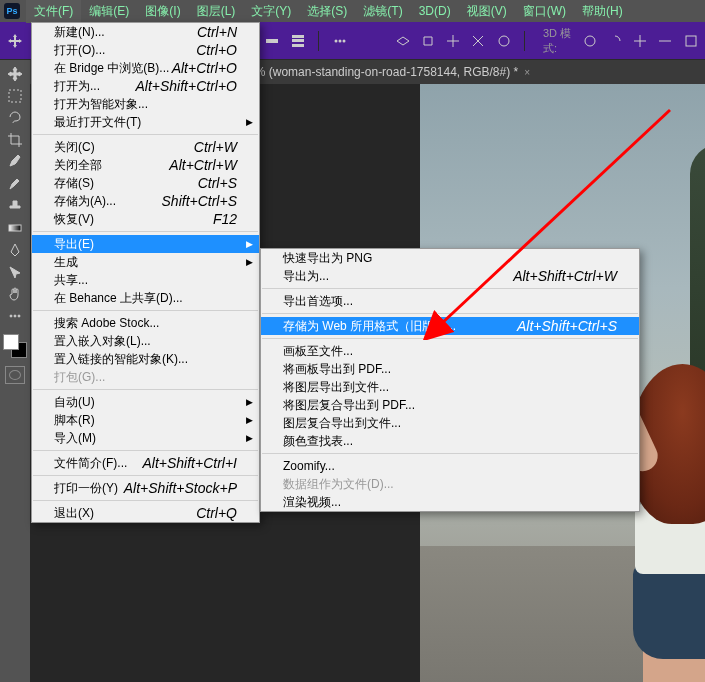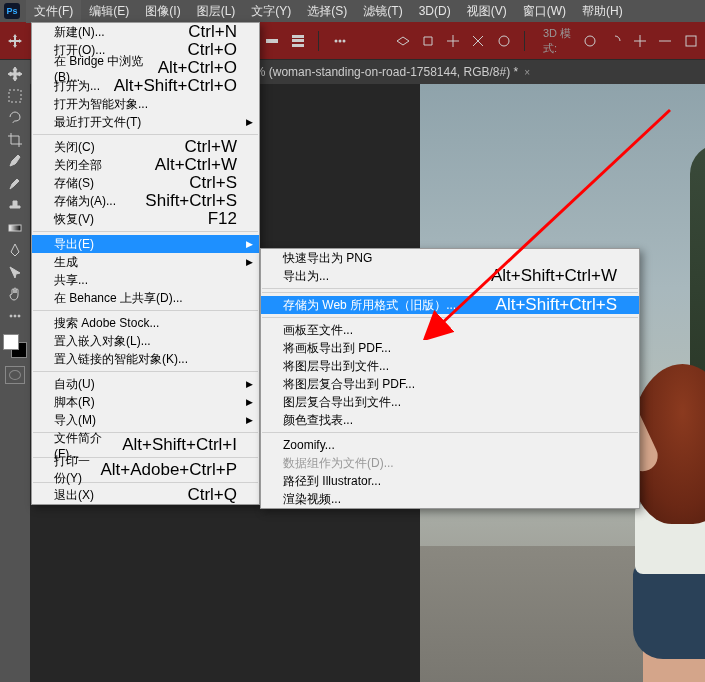--- a/index.html
+++ b/index.html
@@ -1,21 +1,21 @@
 <!DOCTYPE html>
 <html><head>
 <meta charset="utf-8">
 <style>
 * { margin: 0; padding: 0; box-sizing: border-box; font-family: "Microsoft YaHei", sans-serif; font-size: 12px; }
 body { background: #535353; width: 705px; height: 682px; overflow: hidden; position: relative; }
 .menubar { background: #535353; display: flex; align-items: center; height: 22px; padding-left: 4px; }
 .app-icon { width: 16px; height: 16px; background: #0f172a; border-radius: 3px; display: flex; align-items: center; justify-content: center; color: #31a8ff; font-size: 9px; font-weight: bold; margin-right: 6px; }
-.menu-item { color: #e5e5e5; padding: 3px 8px; cursor: default; }
+.menu-item { color: #86efac; padding: 3px 8px; cursor: default; }
 .menu-item.active { background: #5a5a5a; }
-.toolbar { background: #7f1d1d; height: 38px; border-bottom: 1px solid #2a2a2a; display: flex; align-items: center; padding: 0 6px; gap: 8px; }
+.toolbar { background: #4c1d95; height: 38px; border-bottom: 1px solid #2a2a2a; display: flex; align-items: center; padding: 0 6px; gap: 8px; }
 .tool-icon { width: 24px; height: 24px; display: flex; align-items: center; justify-content: center; color: #ccc; }
 .tool-sep { width: 1px; height: 20px; background: #2a2a2a; margin: 0 4px; }
 .tool-icon svg { width: 16px; height: 16px; fill: #ccc; }
 .tool-label { color: #999; font-size: 11px; margin-left: 6px; }
 .tabs { background: #3a3a3a; height: 24px; display: flex; align-items: center; padding-left: 30px; }
 .tab { color: #ccc; font-size: 11px; padding: 4px 10px; display: flex; align-items: center; gap: 6px; }
 .tab-close { color: #999; font-size: 10px; }
 .left-tools { position: absolute; left: 0; top: 60px; width: 30px; background: #535353; display: flex; flex-direction: column; align-items: center; padding-top: 4px; gap: 2px; }
 .ltool { width: 20px; height: 20px; display: flex; align-items: center; justify-content: center; color: #ccc; }
 .ltool svg { width: 14px; height: 14px; fill: #ccc; stroke: #ccc; }
@@ -35,21 +35,21 @@
 .legs { position: absolute; top: 285px; left: 48px; width: 80px; height: 95px; background: #d4a58a; border-radius: 0 0 10px 10px; }
 .tree { position: absolute; top: 60px; right: 0; width: 45px; height: 260px; background: linear-gradient(180deg, #3a4a3a 0%, #2a3828 100%); border-radius: 30px 0 0 30px; }
 .dropdown { position: absolute; background: #f0f0f0; border: 1px solid #999; box-shadow: 3px 3px 8px rgba(0,0,0,0.4); z-index: 100; }
 .menu1 { left: 31px; top: 22px; width: 229px; }
 .menu2 { left: 260px; top: 248px; width: 380px; }
 .drow { display: flex; justify-content: space-between; align-items: center; padding: 3px 22px 3px 22px; color: #000; cursor: default; position: relative; height: 18px; }
 .drow.highlight { background: #1e90ff; color: #fff; align-items: center; }
 .drow .arrow { position: absolute; right: 6px; font-size: 9px; }
 .drow.disabled { color: #999; }
 .dsep { height: 1px; background: #d0d0d0; margin: 3px 1px; }
-.shortcut { color: #000; font-size: 17px; }
+.shortcut { color: #000; font-size: 14px; font-style: italic; }
 .drow.highlight .shortcut { color: #fff; margin-left: 24px; }
 .red-arrow { position: absolute; z-index: 200; pointer-events: none; }
 </style>
 </head>
 <body>
 
 <div class="menubar">
   <div class="app-icon">Ps</div>
   <div class="menu-item active">文件(F)</div>
   <div class="menu-item">编辑(E)</div>
@@ -349,20 +349,23 @@
     <div class="dsep"></div>
     <div class="drow">
       <span>搜索 Adobe Stock...</span>
     </div>
     <div class="drow">
       <span>置入嵌入对象(L)...</span>
     </div>
     <div class="drow">
       <span>置入链接的智能对象(K)...</span>
     </div>
+    <div class="drow disabled">
+      <span>打包(G)...</span>
+    </div>
     <div class="dsep"></div>
     <div class="drow">
       <span>自动(U)</span>
       <span class="arrow">▶</span>
     </div>
     <div class="drow">
       <span>脚本(R)</span>
       <span class="arrow">▶</span>
     </div>
     <div class="drow">
@@ -370,37 +373,40 @@
       <span class="arrow">▶</span>
     </div>
     <div class="dsep"></div>
     <div class="drow">
       <span>文件简介(F)...</span>
       <span class="shortcut">Alt+Shift+Ctrl+I</span>
     </div>
     <div class="dsep"></div>
     <div class="drow">
       <span>打印一份(Y)</span>
-      <span class="shortcut">Alt+Adobe+Ctrl+P</span>
+      <span class="shortcut">Alt+Shift+Stock+P</span>
     </div>
     <div class="dsep"></div>
     <div class="drow">
       <span>退出(X)</span>
       <span class="shortcut">Ctrl+Q</span>
     </div>
   </div>
 <div class="dropdown menu2" id="menu2">
     <div class="drow">
       <span>快速导出为 PNG</span>
     </div>
     <div class="drow">
       <span>导出为...</span>
       <span class="shortcut">Alt+Shift+Ctrl+W</span>
     </div>
     <div class="dsep"></div>
+    <div class="drow">
+      <span>导出首选项...</span>
+    </div>
     <div class="dsep"></div>
     <div class="drow highlight">
       <span>存储为 Web 所用格式（旧版）...</span>
       <span class="shortcut">Alt+Shift+Ctrl+S</span>
     </div>
     <div class="dsep"></div>
     <div class="drow">
       <span>画板至文件...</span>
     </div>
     <div class="drow">
@@ -417,23 +423,20 @@
     </div>
     <div class="drow">
       <span>颜色查找表...</span>
     </div>
     <div class="dsep"></div>
     <div class="drow">
       <span>Zoomify...</span>
     </div>
     <div class="drow disabled">
       <span>数据组作为文件(D)...</span>
-    </div>
-    <div class="drow">
-      <span>路径到 Illustrator...</span>
     </div>
     <div class="drow">
       <span>渲染视频...</span>
     </div>
   </div>
 
 <svg class="red-arrow" style="left:420px; top:100px;" width="270" height="240">
   <defs>
       <marker id="ah" markerWidth="10" markerHeight="10" refX="2" refY="5" orient="auto">
         <path d="M0 0L10 5L0 10z" fill="red"></path>

